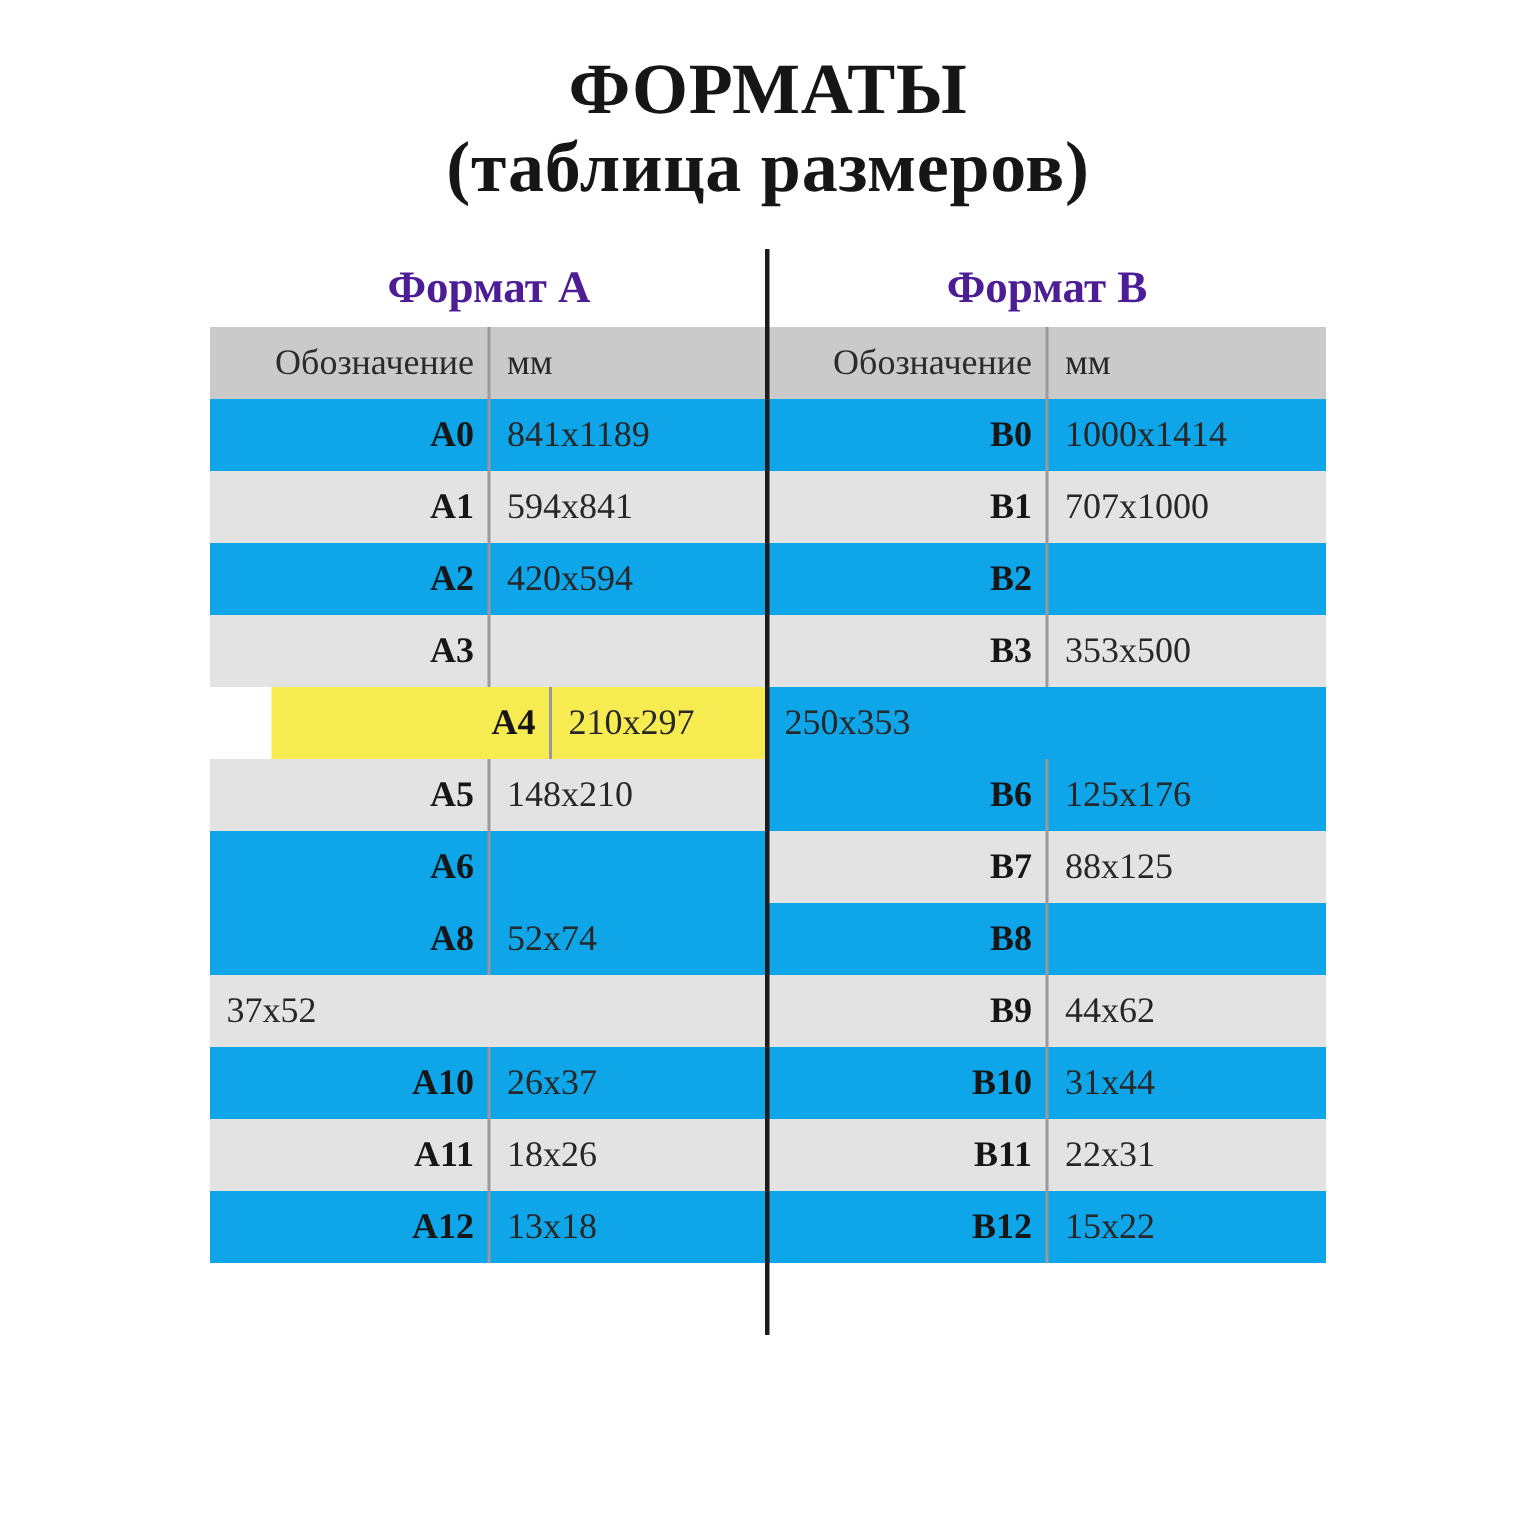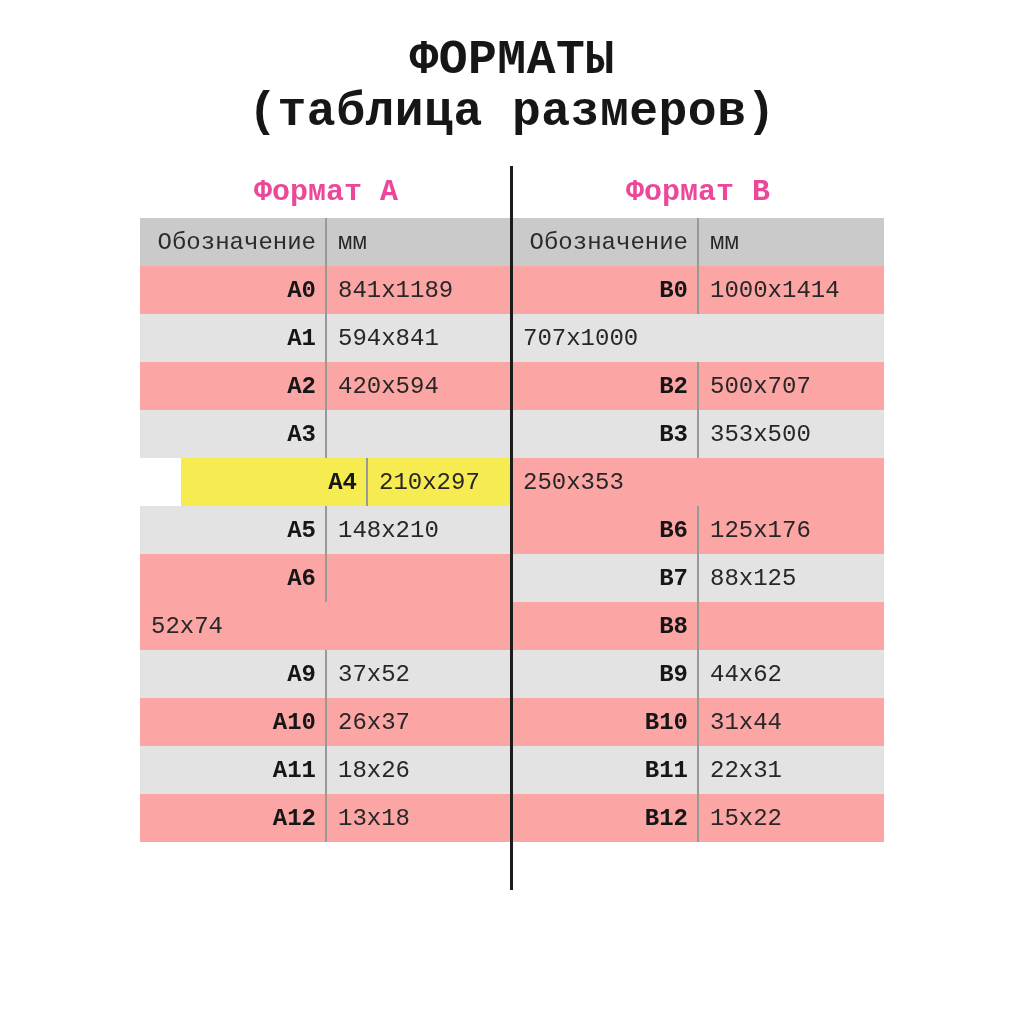--- a/index.html
+++ b/index.html
@@ -2,21 +2,21 @@
 <html style="--highlight: #F6EB51; --header-bg: #CACACA; --stripe-bg: #E3E3E4; --divider: #999999; --center-line: #1C1C1C;"><head>
 <meta charset="utf-8">
 <style>
   html, body { margin: 0; padding: 0; background: #ffffff; }
   .page {
     position: relative;
     width: 1024px;
     height: 1004px;
     background: #ffffff;
     overflow: hidden;
-    font-family: Liberation Mono, monospace;
+    font-family: Liberation Serif, serif;
     color: #1a1a1a;
   }
   .title-block {
     position: absolute;
     top: 34px;
     left: 0;
     width: 100%;
     text-align: center;
     font-size: 48px;
     font-weight: 700;
@@ -32,31 +32,31 @@
     height: 724px;
   }
   .col-titles { display: flex; height: 52px; }
   .col-title {
     flex: 1;
     display: flex;
     align-items: center;
     justify-content: center;
     font-size: 30px;
     font-weight: 700;
-    color: #ec4899;
+    color: #4c1d95;
   }
   .grid { display: flex; justify-content: center; }
   .fmt-table { width: 372px; font-size: 24px; }
   .t-head {
     display: flex;
     height: 48px;
     background: var(--header-bg, #cacaca);
     color: #2b2b2b;
   }
-  .row { display: flex; height: 48px; background: #fca5a5; }
+  .row { display: flex; height: 48px; background: #0ea5e9; }
   .row.alt { background: var(--stripe-bg, #e3e3e4); }
   .row.highlight { background: var(--highlight, #f6eb51); margin-left: 41px; }
   .c1 {
     width: 187px;
     box-sizing: border-box;
     border-right: 2px solid var(--divider, #999999);
     display: flex;
     align-items: center;
     justify-content: flex-end;
     padding-right: 9px;
@@ -132,25 +132,25 @@
               <div class="c1">A5</div>
               <div class="c2">148x210</div>
             </div>
 
             <div class="row">
               <div class="c1">A6</div>
             </div>
 
 
             <div class="row">
+              <div class="c1">A8</div>
               <div class="c2">52x74</div>
             </div>
 
             <div class="row alt">
-              <div class="c1">A9</div>
               <div class="c2">37x52</div>
             </div>
 
             <div class="row">
               <div class="c1">A10</div>
               <div class="c2">26x37</div>
             </div>
 
             <div class="row alt">
               <div class="c1">A11</div>
@@ -170,26 +170,26 @@
           <div class="c2">мм</div>
         </div>
         <div class="t-body">
 
             <div class="row">
               <div class="c1">B0</div>
               <div class="c2">1000x1414</div>
             </div>
 
             <div class="row alt">
+              <div class="c1">B1</div>
               <div class="c2">707x1000</div>
             </div>
 
             <div class="row">
               <div class="c1">B2</div>
-              <div class="c2">500x707</div>
             </div>
 
             <div class="row alt">
               <div class="c1">B3</div>
               <div class="c2">353x500</div>
             </div>
 
             <div class="row">
               <div class="c2">250x353</div>
             </div>

